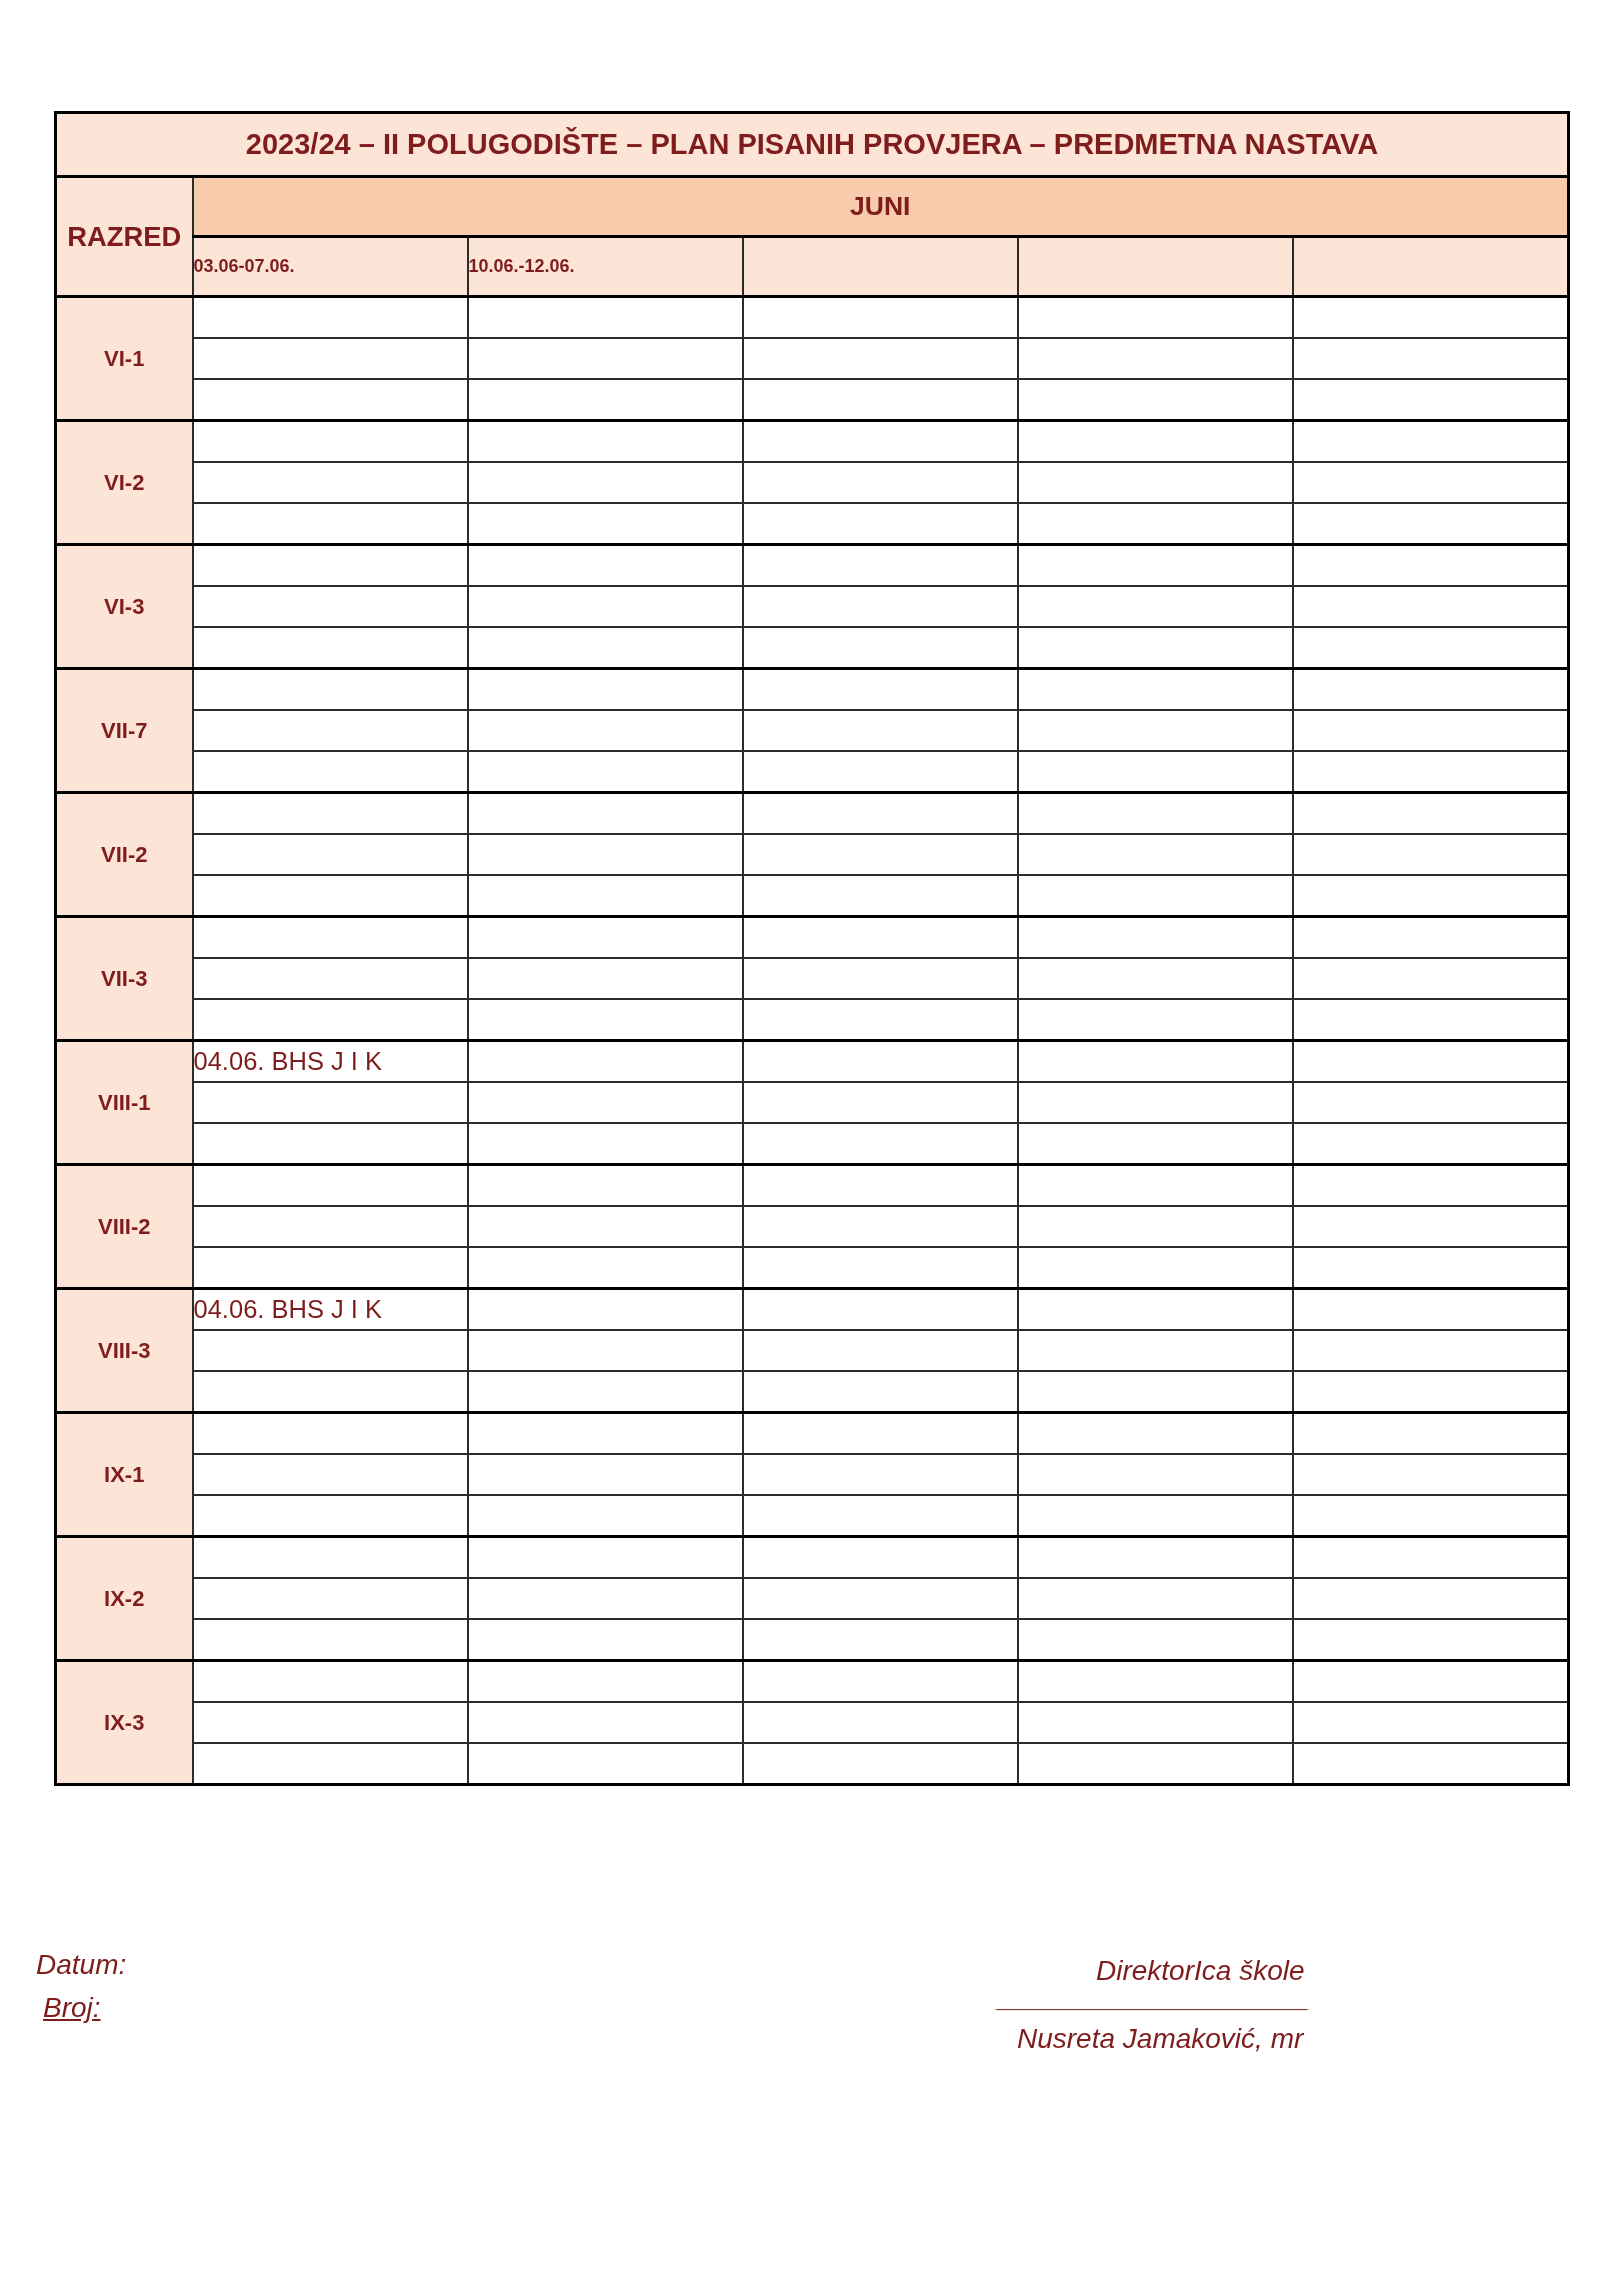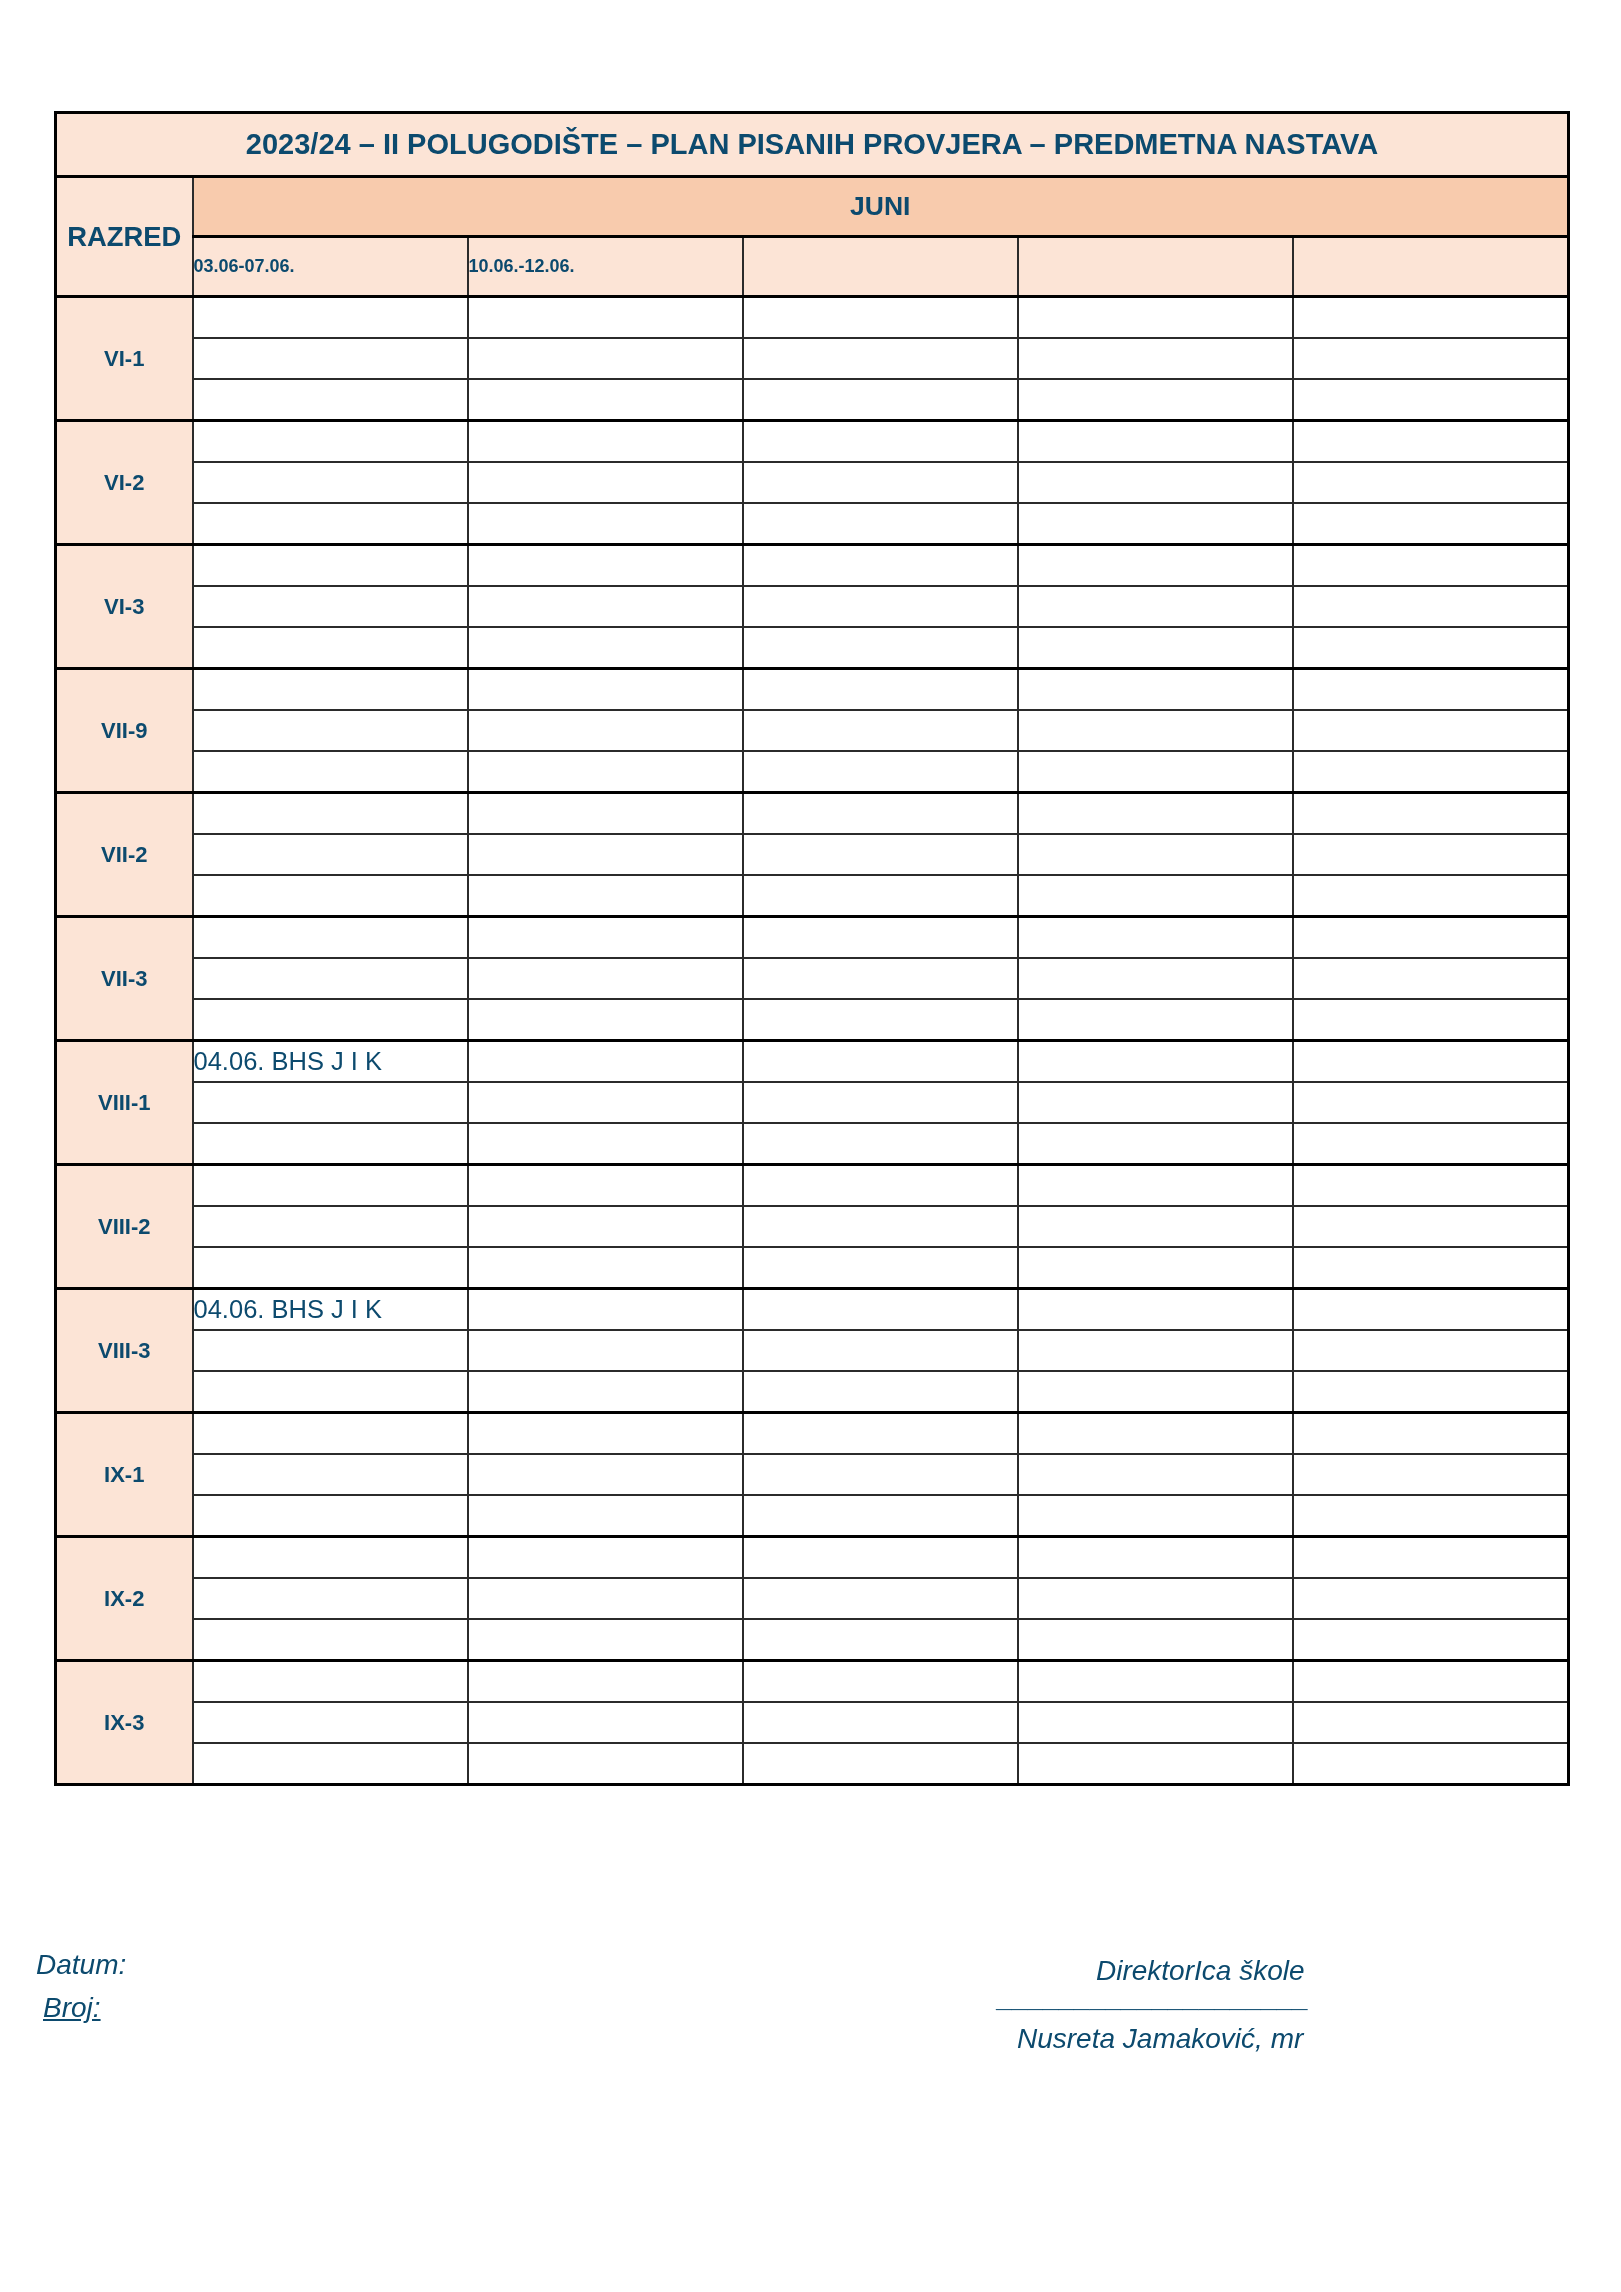--- a/index.html
+++ b/index.html
@@ -1,21 +1,21 @@
 <!DOCTYPE html>
 <html><head>
 <meta charset="utf-8">
 <style>
   html,body{margin:0;padding:0;background:#fff;}
   .page{
     position:relative;
     width:1621px;height:2293px;
     background:#ffffff;
     font-family:"Liberation Sans", sans-serif;
-    color:#0c4a6e;
+    color:#7f1d1d;
     overflow:hidden;
   }
   table.schedule{
     position:absolute;left:54px;top:111px;
     width:1515px;
     border-collapse:collapse;
     table-layout:fixed;
     background:#fff;
     border:3.9px solid #000;
   }
@@ -177,21 +177,21 @@
           <td class="data-cell"></td>
         </tr>
         <tr>
           <td class="data-cell"></td>
           <td class="data-cell"></td>
           <td class="data-cell"></td>
           <td class="data-cell"></td>
           <td class="data-cell"></td>
         </tr>
         <tr>
-          <td class="class-cell group-top" rowspan="3">VII-9</td>
+          <td class="class-cell group-top" rowspan="3">VII-7</td>
           <td class="data-cell group-top"></td>
           <td class="data-cell group-top"></td>
           <td class="data-cell group-top"></td>
           <td class="data-cell group-top"></td>
           <td class="data-cell group-top"></td>
         </tr>
         <tr>
           <td class="data-cell"></td>
           <td class="data-cell"></td>
           <td class="data-cell"></td>

